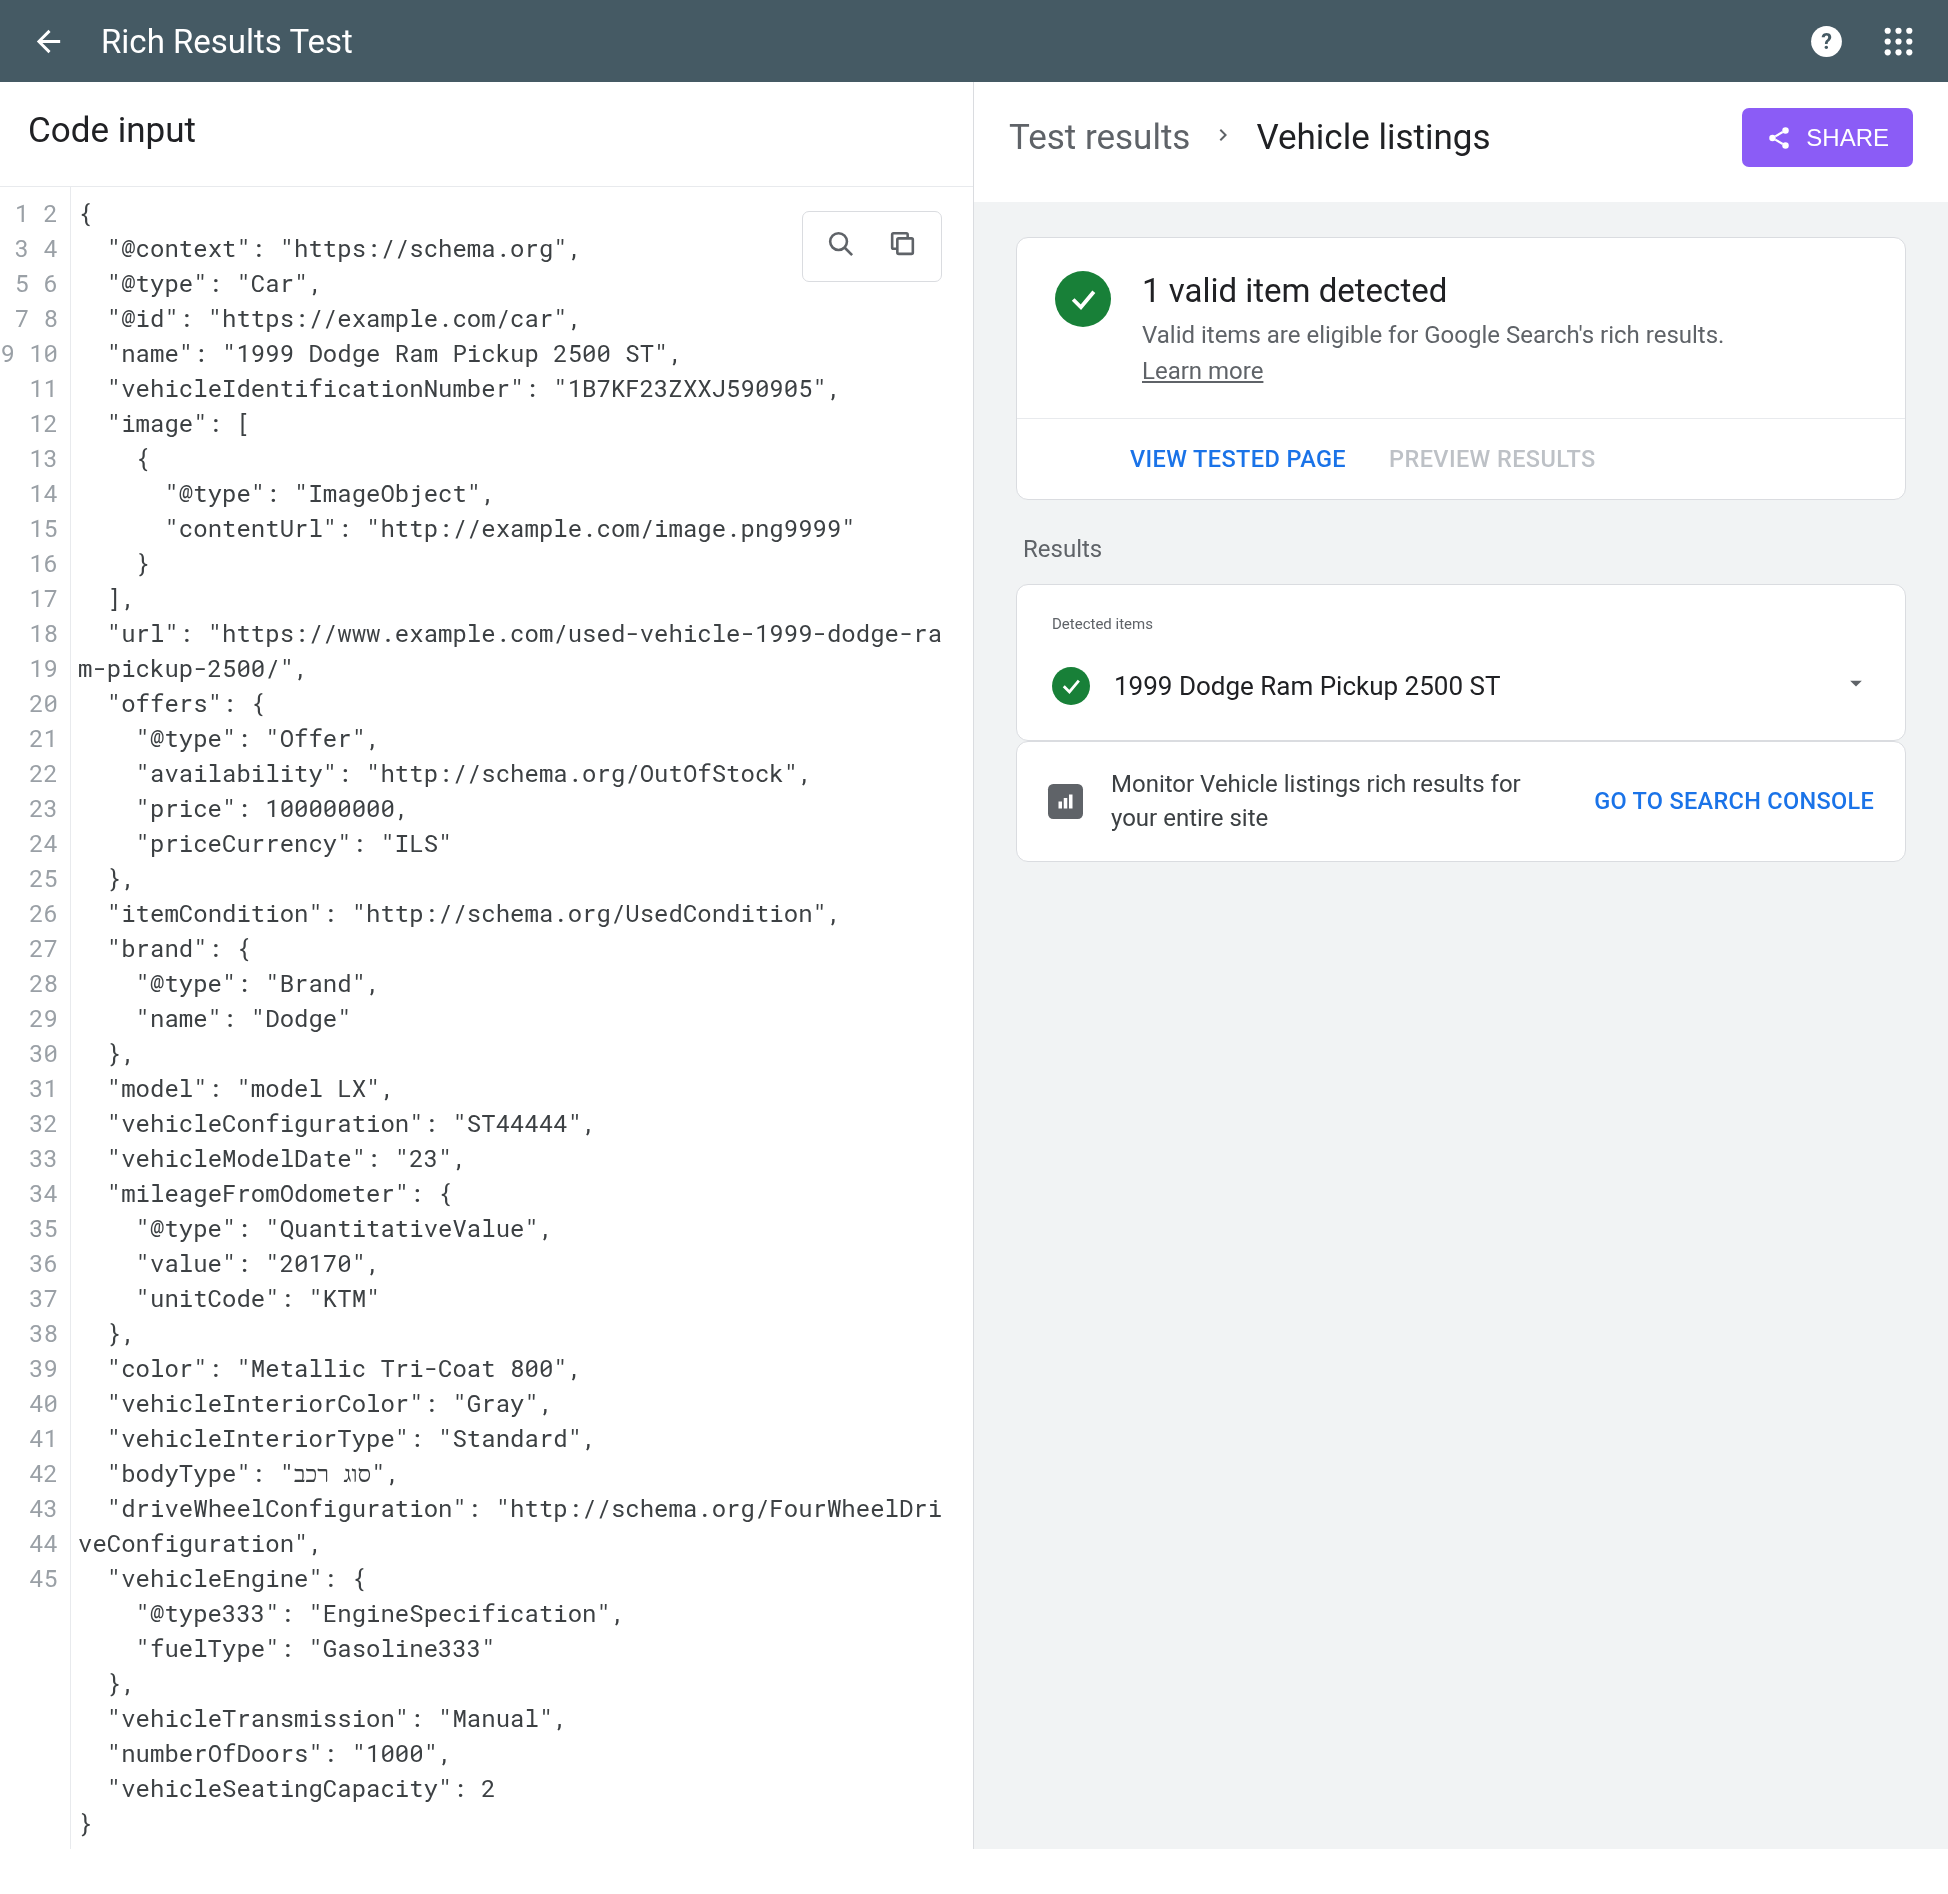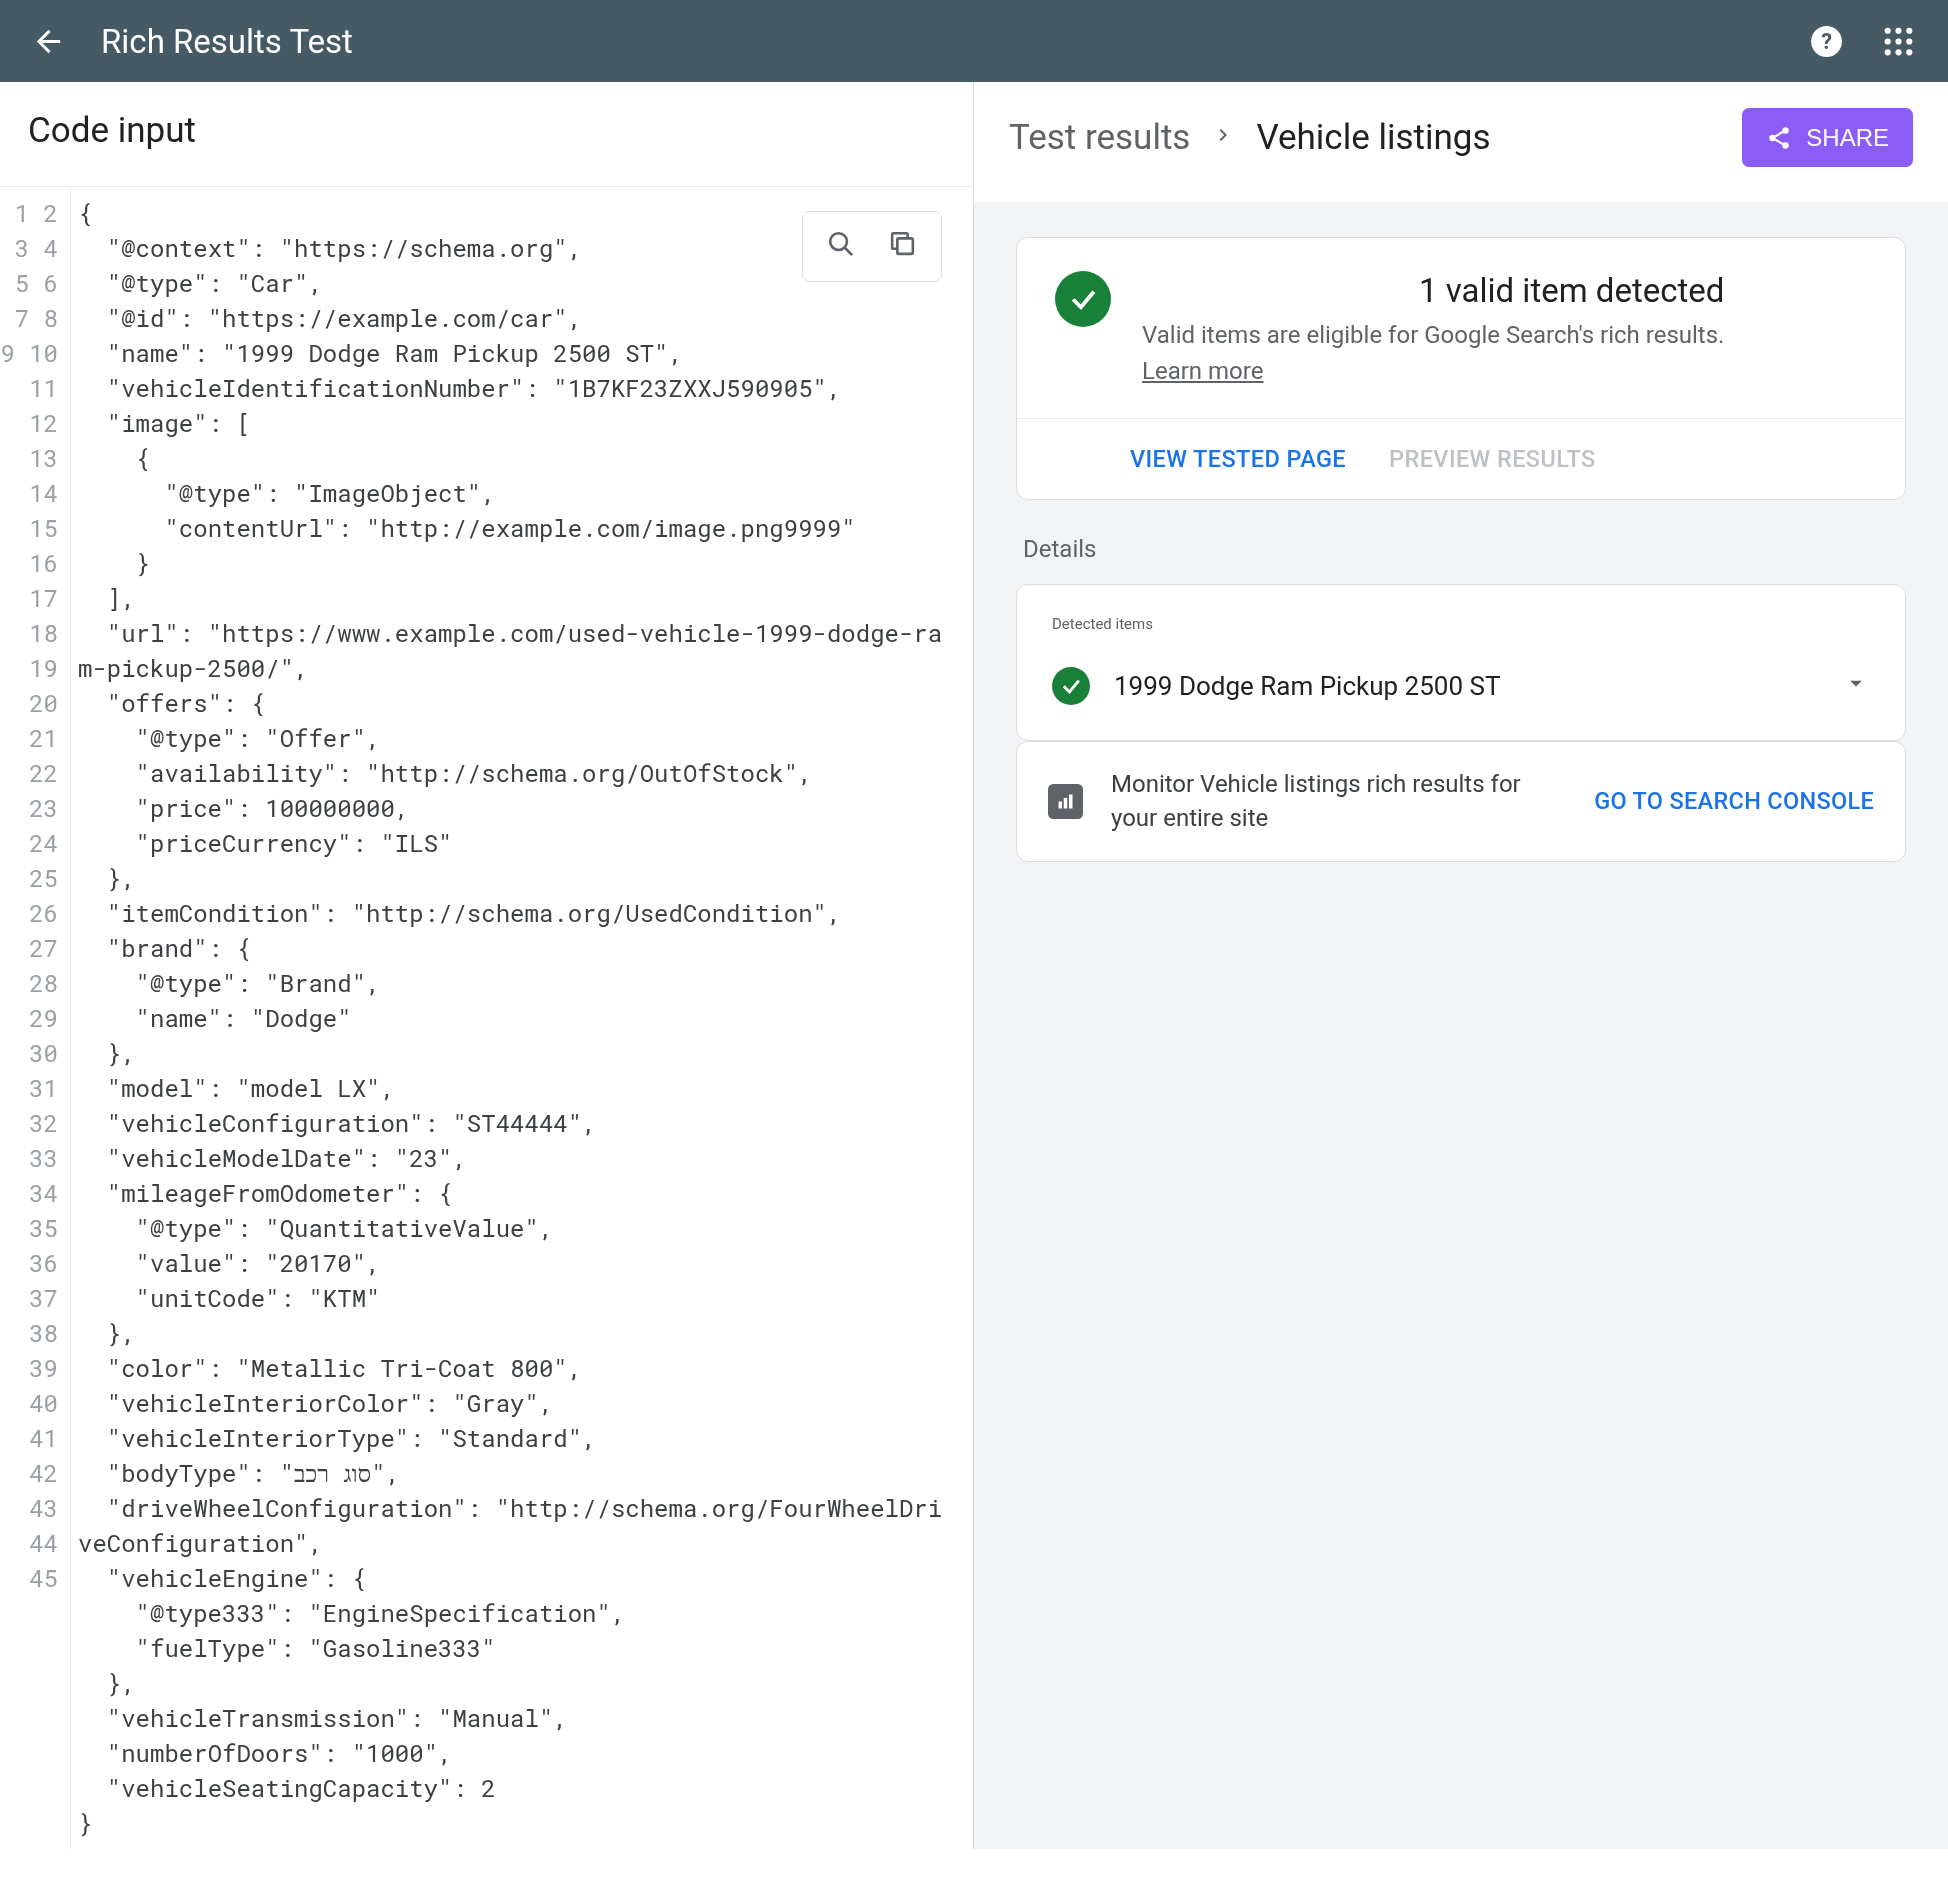--- a/index.html
+++ b/index.html
@@ -115,21 +115,21 @@
     padding: 33px 38px;
     gap: 31px;
   }
   .check-badge {
     width: 56px; height: 56px; background: #188038; border-radius: 50%;
     display: flex; align-items: center; justify-content: center; flex-shrink: 0;
   }
   .check-badge svg { width: 31px; height: 31px; color: #fff; }
   .check-badge.small { width: 38px; height: 38px; }
   .check-badge.small svg { width: 22.6px; height: 22.6px; }
-  .result-text .headline { font-size: 33px; font-weight: 400; color: #202124; margin-bottom: 10.4px; text-align: right; }
+  .result-text .headline { font-size: 33px; font-weight: 400; color: #202124; margin-bottom: 10.4px; }
   .result-text .sub { font-size: 24px; color: #5f6368; margin-bottom: 8.7px; }
   .learn-more { color: #5f6368; text-decoration: underline; font-size: 24px; cursor: pointer; }
   .result-actions {
     border-top: 0.9px solid #e8eaed;
     display: flex;
     gap: 43px;
     padding: 26px 38px 26px 113px;
   }
   .action-link { font-size: 23.5px; font-weight: 500; letter-spacing: 0.4px; cursor: pointer; }
   .action-link.enabled { color: #1a73e8; }
@@ -325,21 +325,21 @@
             <div class="sub">Valid items are eligible for Google Search's rich results.</div>
             <a class="learn-more">Learn more</a>
           </div>
         </div>
         <div class="result-actions">
           <span class="action-link enabled">VIEW TESTED PAGE</span>
           <span class="action-link disabled">PREVIEW RESULTS</span>
         </div>
       </div>
 
-      <div class="section-label">Details</div>
+      <div class="section-label">Results</div>
       <div class="card detected-card">
         <div class="detected-title">Detected items</div>
         <div class="detected-row">
           <div class="check-badge small">
             <svg viewBox="0 0 24 24" fill="none" stroke="#fff" stroke-width="3">
                 <polyline points="4,12 10,18 20,6"></polyline>
               </svg>
           </div>
           <div class="name">1999 Dodge Ram Pickup 2500 ST</div>
           <span class="expand-icon">

